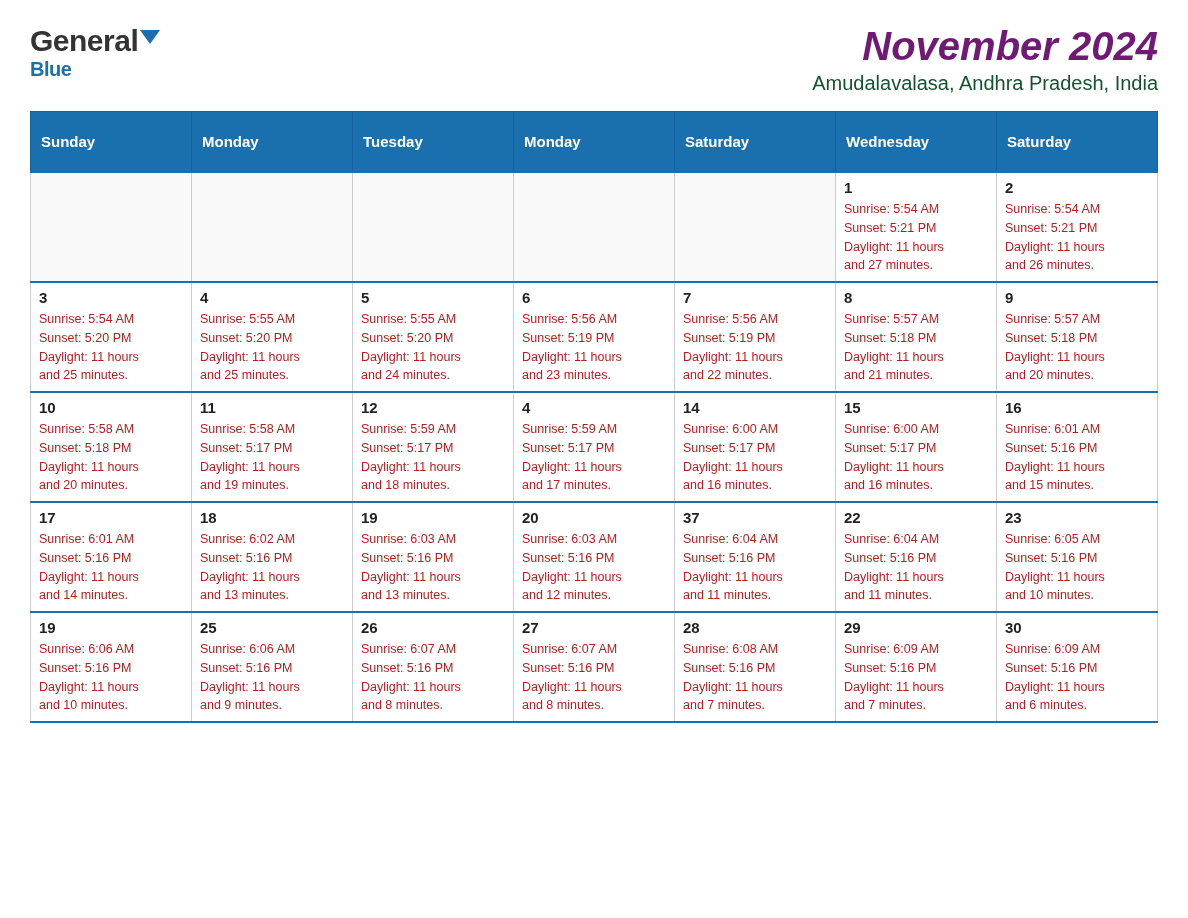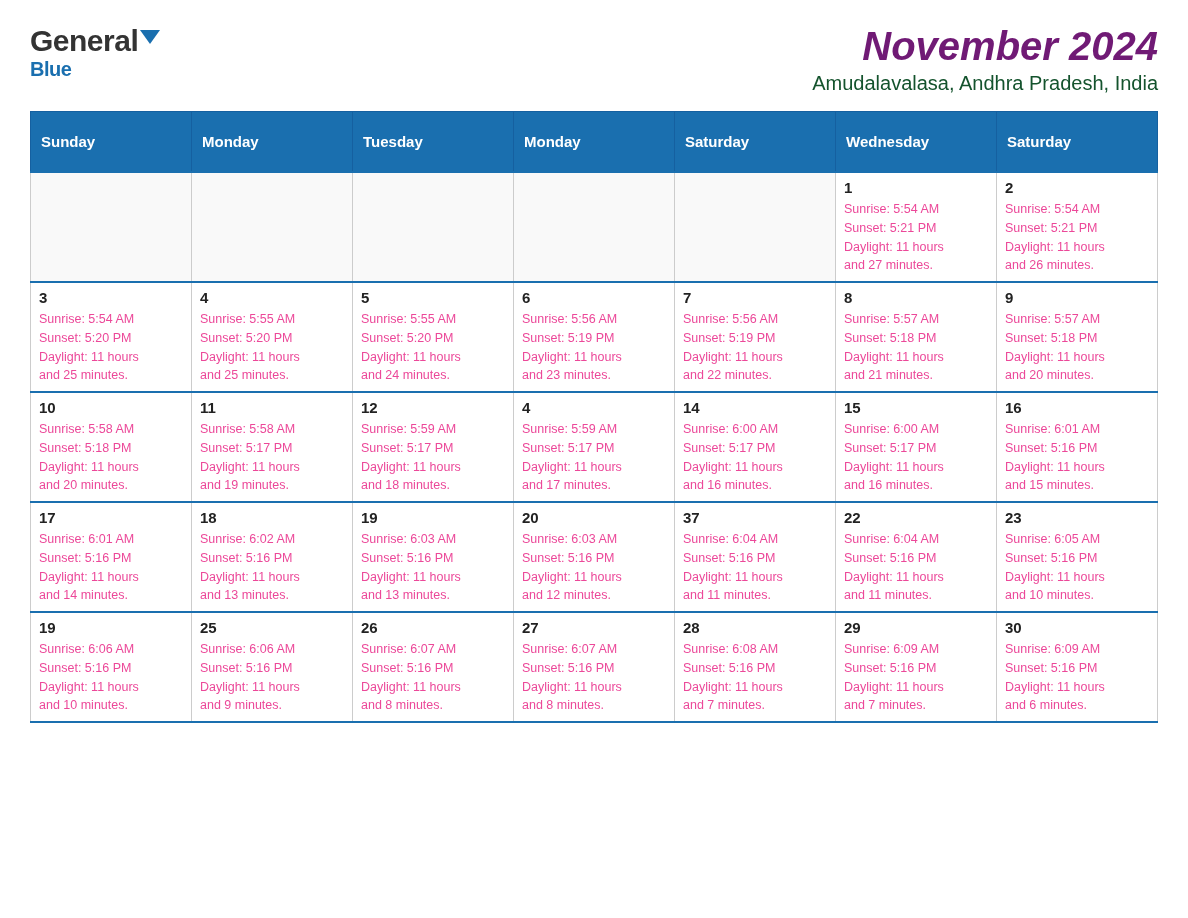--- a/index.html
+++ b/index.html
@@ -92,21 +92,21 @@
     }
     .day-number {
       font-size: 15px;
       font-weight: bold;
       color: #222;
       display: block;
       margin-bottom: 4px;
     }
     .day-info {
       font-size: 12.5px;
-      color: #ec4899;
+      color: #b91c1c;
       line-height: 1.5;
     }
     .calendar tr {
       border-bottom: 2px solid #1a6faf;
     }
   </style>
 </head>
 <body>
 
 <div class="header-row">

